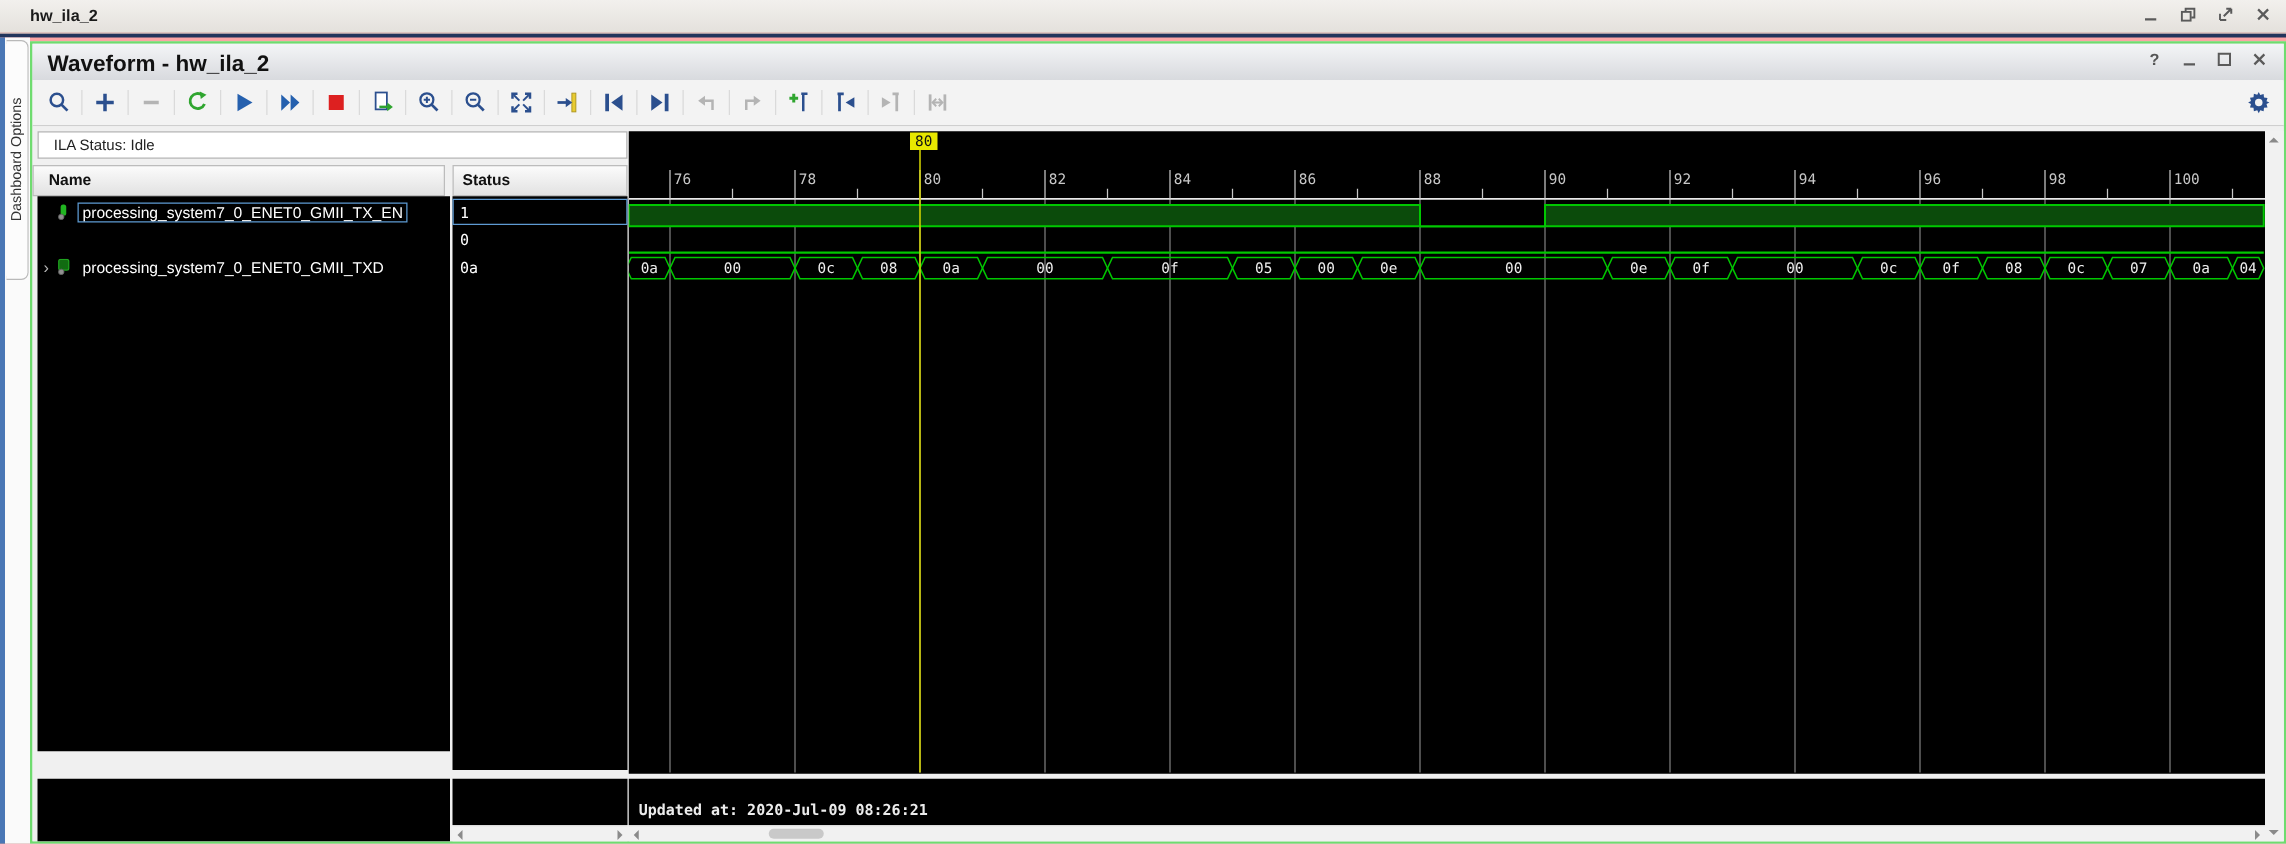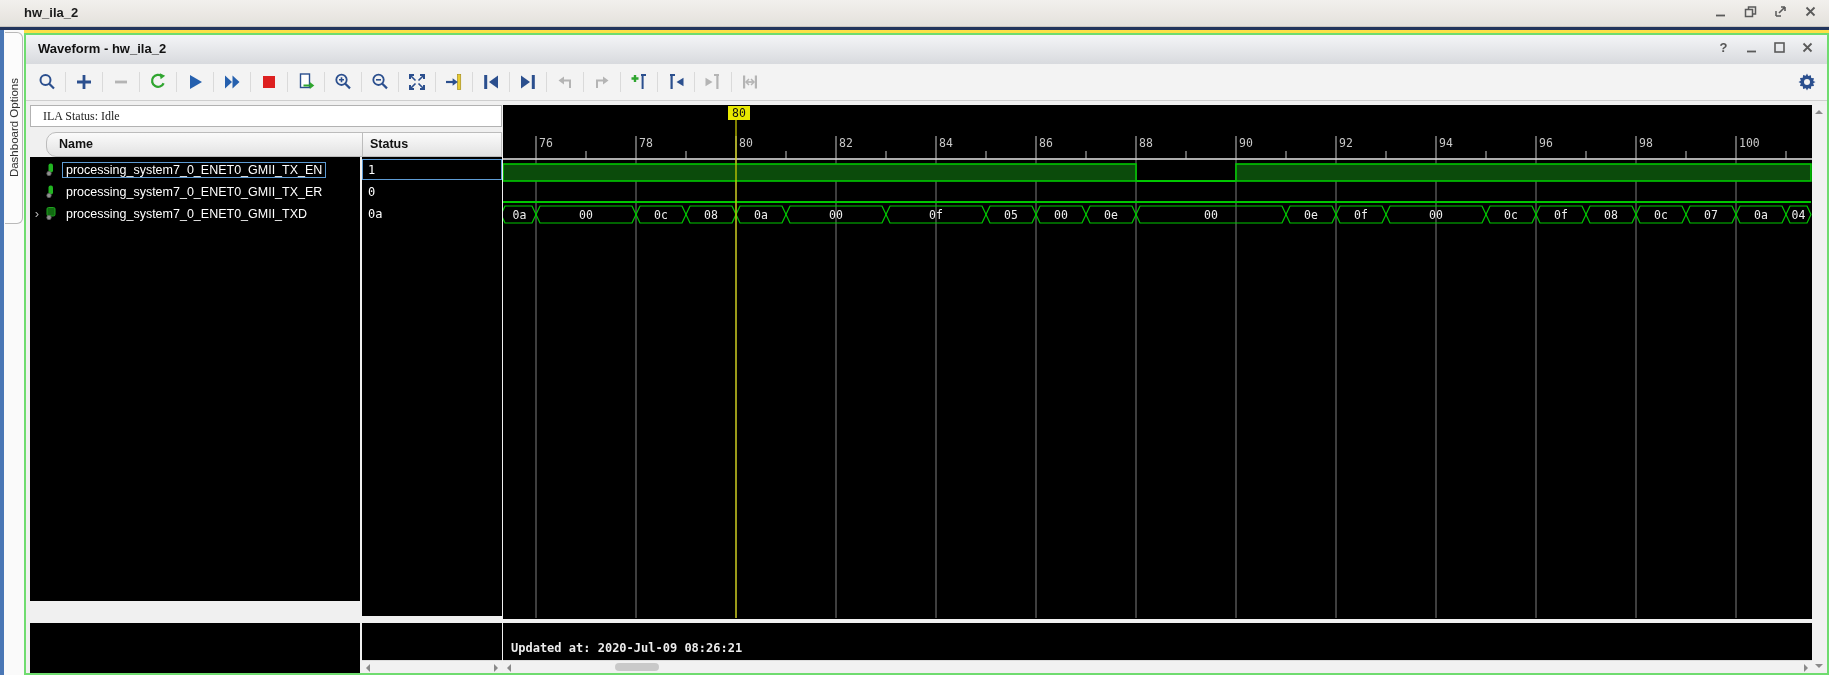--- a/index.html
+++ b/index.html
@@ -1,46 +1,46 @@
 <!DOCTYPE html>
 <html><head>
 <meta charset="utf-8">
 <style>
   html,body{margin:0;padding:0;}
   body{width:1829px;height:675px;overflow:hidden;font-family:"Liberation Sans",sans-serif;background:#d4d0c8;}
-  .screen{position:relative;width:1829px;height:675px;background:#fde047;}
+  .screen{position:relative;width:1829px;height:675px;background:#fca5a5;}
   
   .titlebar{position:absolute;left:0;top:0;width:1829px;height:26px;background:linear-gradient(#f2f0ed,#e4e1dc);border-bottom:1px solid #c9c6c0;}
   .titlebar .wtitle{position:absolute;left:24px;top:5px;font-size:13px;font-weight:bold;color:#1a1a1a;}
   .navline{position:absolute;left:0;top:27px;width:1829px;height:3px;background:#22355c;}
   .winctl{position:absolute;right:10px;top:4px;display:flex;gap:14px;}
   .winctl span{width:16px;height:16px;display:inline-block;cursor:pointer;}
   
   .leftstrip{position:absolute;left:0;top:30px;width:4px;height:645px;background:#4a77b5;}
   .sidebar{position:absolute;left:4px;top:30px;width:20px;height:645px;background:#fafafa;}
   .vtab{position:absolute;left:1px;top:2px;width:17px;height:190px;border:1px solid #b9b9b9;border-left:none;border-radius:0 6px 6px 0;background:#fcfcfc;display:flex;align-items:center;justify-content:center;}
   .vtab span{writing-mode:vertical-rl;transform:rotate(180deg);font-size:11.5px;color:#333;white-space:nowrap;}
   
   .panel{position:absolute;left:24px;top:33px;width:1805px;height:642px;border:2px solid #6fdc6f;box-sizing:border-box;background:#f0f0f0;}
   .phdr{position:absolute;left:0;top:0;width:100%;height:29px;background:linear-gradient(#f4f5f7,#d8dade);border-bottom:1px solid #bfbfbf;}
-  .phdr .ptitle{position:absolute;left:12px;top:6px;font-size:13px;font-weight:bold;color:#111;}
+  .phdr .ptitle{position:absolute;left:12px;top:6px;font-size:18px;font-weight:bold;color:#111;}
   .pctl{position:absolute;right:12px;top:5px;display:flex;gap:13px;align-items:center;}
   .pctl span{width:15px;height:15px;display:inline-block;color:#555;font-size:13px;font-weight:bold;text-align:center;line-height:15px;cursor:pointer;}
   
   .toolbar{position:absolute;left:0;top:29px;width:100%;height:36px;background:#f3f3f3;border-bottom:1px solid #cfcfcf;}
   .tb-icons{position:absolute;left:8px;top:0;height:36px;display:flex;align-items:center;}
   .icon-btn{width:26px;height:26px;display:flex;align-items:center;justify-content:center;cursor:pointer;}
   .tb-sep{width:1px;height:20px;background:#dadada;margin:0 5px;}
   .gear{position:absolute;right:10px;top:8px;width:20px;height:20px;cursor:pointer;}
   
   .content{position:absolute;left:0;top:66px;width:1801px;height:572px;background:#f0f0f0;}
   .statusbox{position:absolute;left:4px;top:4px;width:472px;height:22px;background:#fff;border:1px solid #b2b2b2;box-sizing:border-box;}
-  .statusbox span{position:absolute;left:12px;top:3px;font-size:12px;color:#222;font-family:Liberation Serif, serif;}
+  .statusbox span{position:absolute;left:12px;top:3px;font-size:12px;color:#222;}
   .colhdr{position:absolute;top:31px;height:25px;background:linear-gradient(#fbfbfb,#e2e2e2);border:1px solid #bcbcbc;box-sizing:border-box;font-size:12.5px;font-weight:bold;color:#111;line-height:23px;}
-  .hdr-name{left:20px;width:330px;padding-left:12px;border-radius:10px;}
+  .hdr-name{left:0;width:330px;padding-left:12px;}
   .hdr-value{left:336px;width:140px;padding-left:7px;}
   .blackbox{position:absolute;background:#000;}
   .namelist{left:4px;top:56px;width:330px;height:444px;}
   .valuelist{left:336px;top:56px;width:140px;height:459px;}
   .name-bottom{left:4px;top:522px;width:330px;height:50px;}
   .value-bottom{left:336px;top:522px;width:140px;height:37px;}
   .wavebottom{left:477px;top:522px;width:1309px;height:37px;font-weight:bold;}
   .wavebox{left:477px;top:4px;width:1309px;height:514px;}
   .sigrow{position:absolute;left:0;width:100%;height:21px;color:#fff;font-size:12.5px;display:flex;align-items:center;}
   .sigrow .expander{width:14px;text-align:center;color:#b8b8b8;font-size:13px;}
@@ -293,30 +293,20 @@
       <div class="blackbox namelist" id="namelist">
           <div class="sigrow selected" style="top: 2px;">
             <span class="spacer"></span>
             <span class="picon">
               <svg width="15" height="13" viewBox="0 0 15 13" xmlns="http://www.w3.org/2000/svg">
                 <rect x="4.5" y="0.5" width="4.5" height="9" rx="2" fill="#21b521" stroke="#18921 8" stroke-width="0"></rect>
                 <circle cx="5" cy="10.5" r="2.2" fill="#8f8f8f" stroke="#5f5f5f" stroke-width="0.7"></circle>
               </svg>
             </span>
             <span class="sname">processing_system7_0_ENET0_GMII_TX_EN</span>
-          </div>
-          <div class="sigrow" style="top: 24px;">
-            <span class="spacer"></span>
-            <span class="picon">
-              <svg width="15" height="13" viewBox="0 0 15 13" xmlns="http://www.w3.org/2000/svg">
-                <rect x="4.5" y="0.5" width="4.5" height="9" rx="2" fill="#21b521" stroke="#18921 8" stroke-width="0"></rect>
-                <circle cx="5" cy="10.5" r="2.2" fill="#8f8f8f" stroke="#5f5f5f" stroke-width="0.7"></circle>
-              </svg>
-            </span>
-            <span class="sname">processing_system7_0_ENET0_GMII_TX_ER</span>
           </div>
           <div class="sigrow" style="top: 46px;">
             <span class="expander">›</span>
             <span class="picon">
               <svg width="15" height="13" viewBox="0 0 15 13" xmlns="http://www.w3.org/2000/svg">
                 <rect x="3" y="0.5" width="8" height="8.5" rx="1.5" fill="#116b11" stroke="#1fa31f" stroke-width="1"></rect>
                 <circle cx="5" cy="10.5" r="2.2" fill="#8f8f8f" stroke="#5f5f5f" stroke-width="0.7"></circle>
               </svg>
             </span>
             <span class="sname">processing_system7_0_ENET0_GMII_TXD</span>

